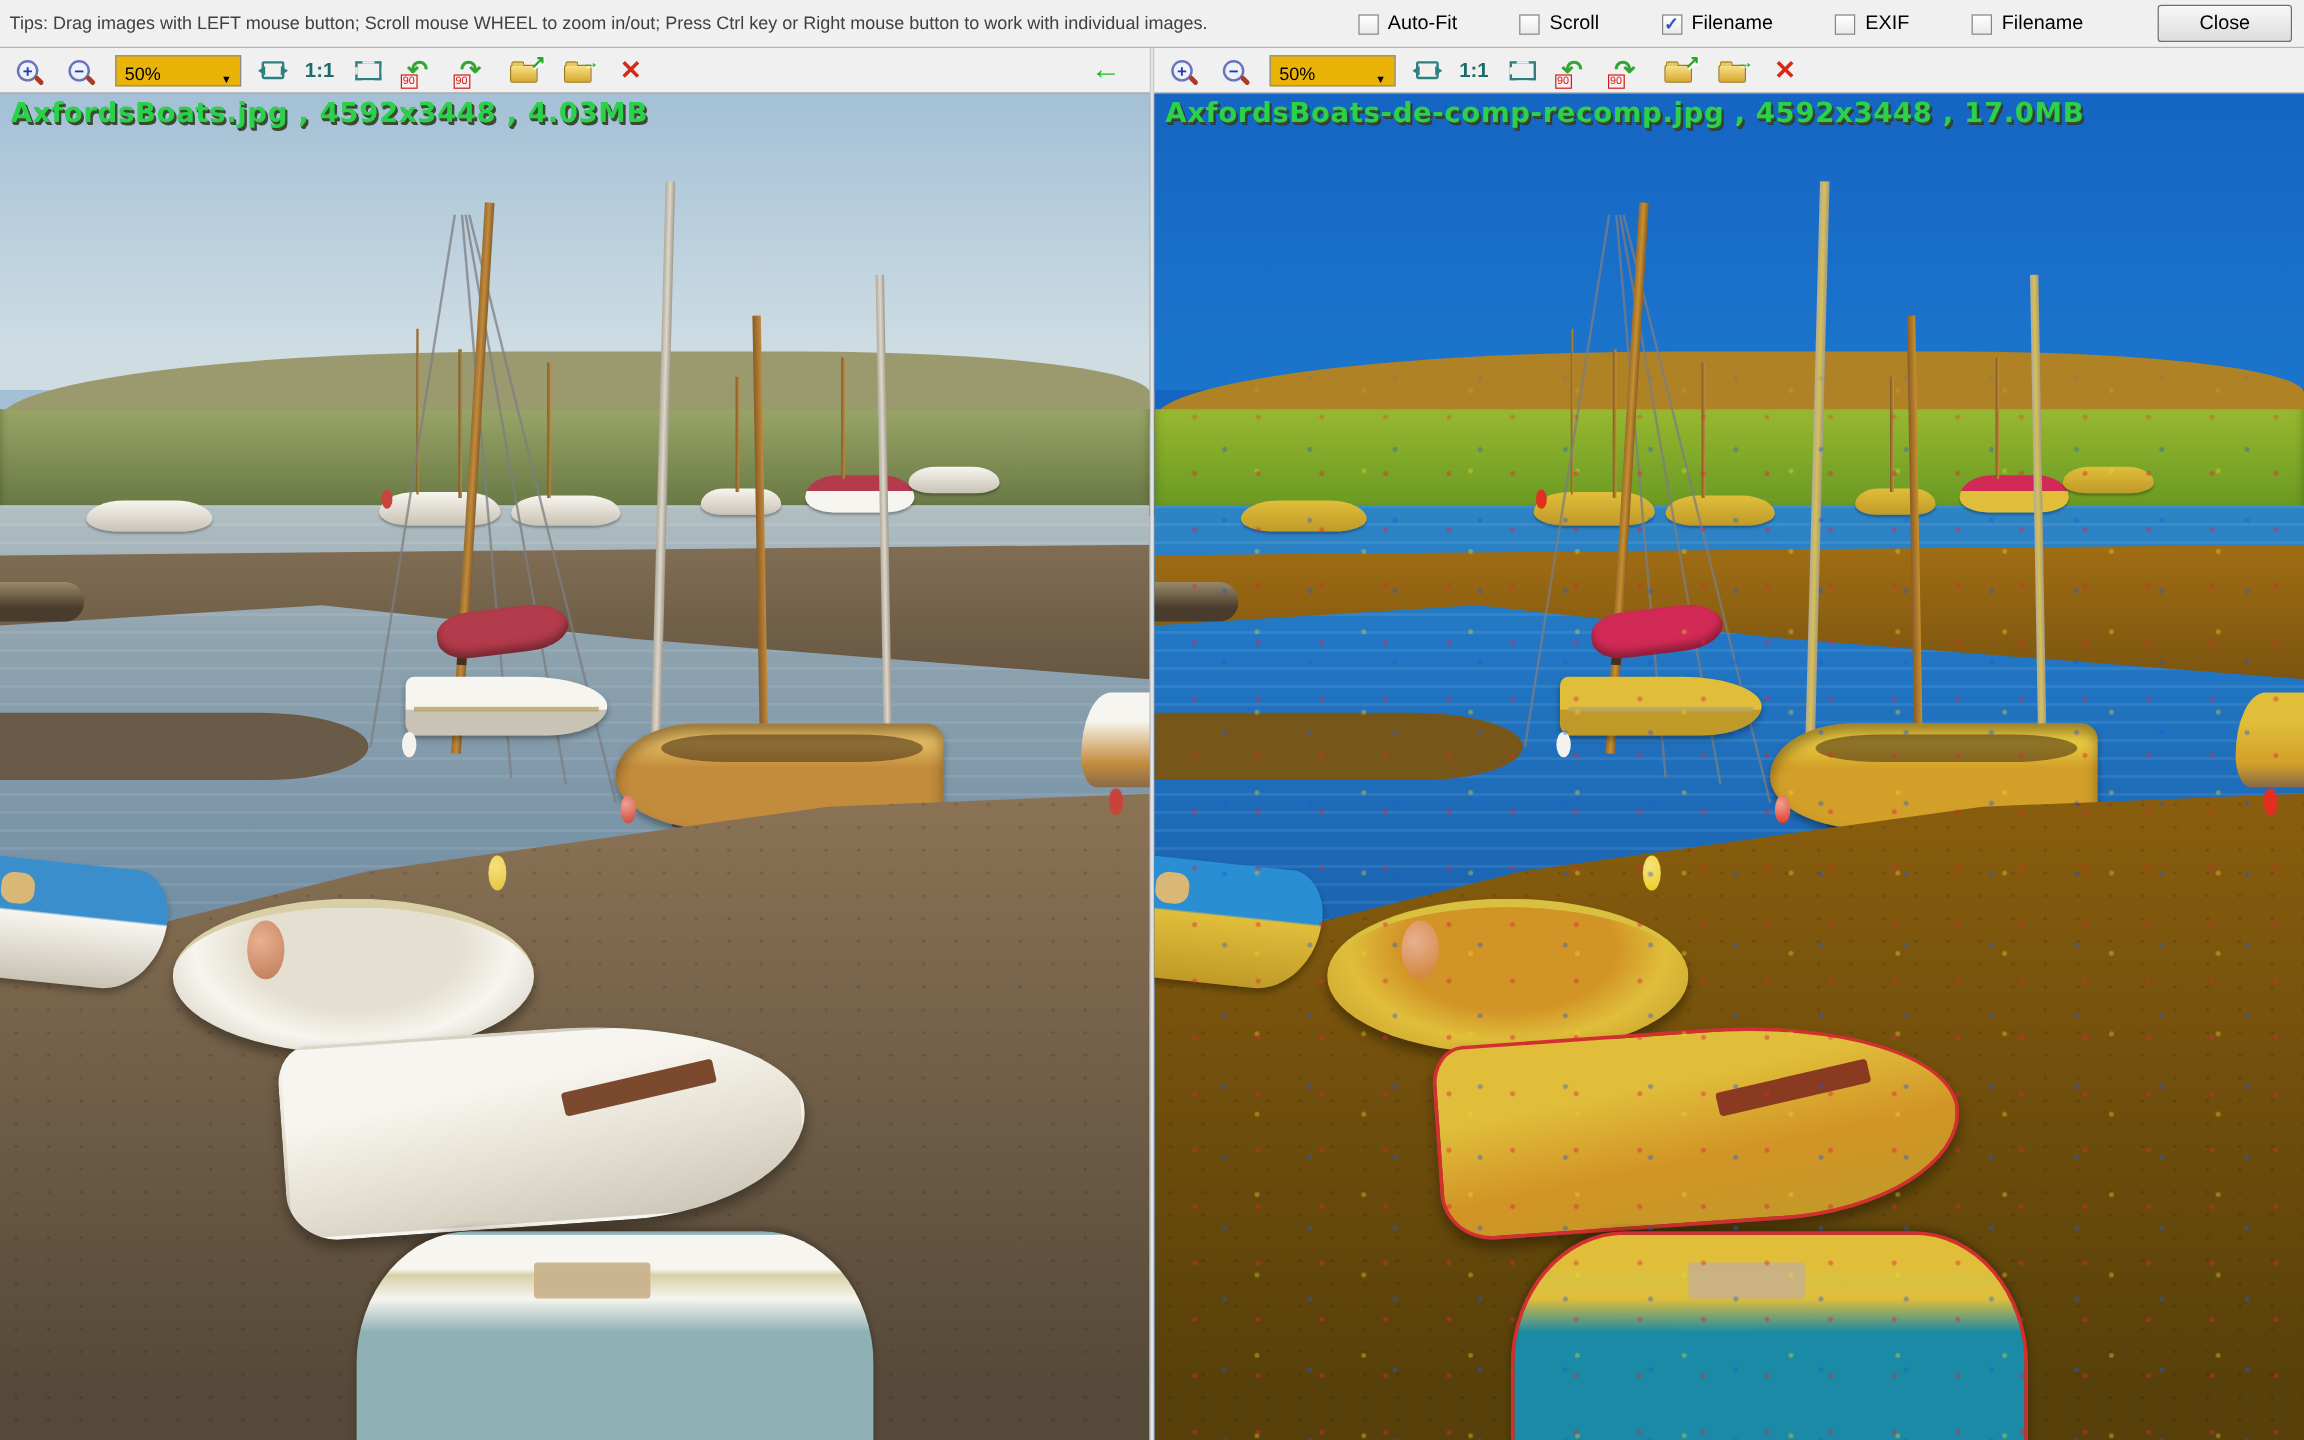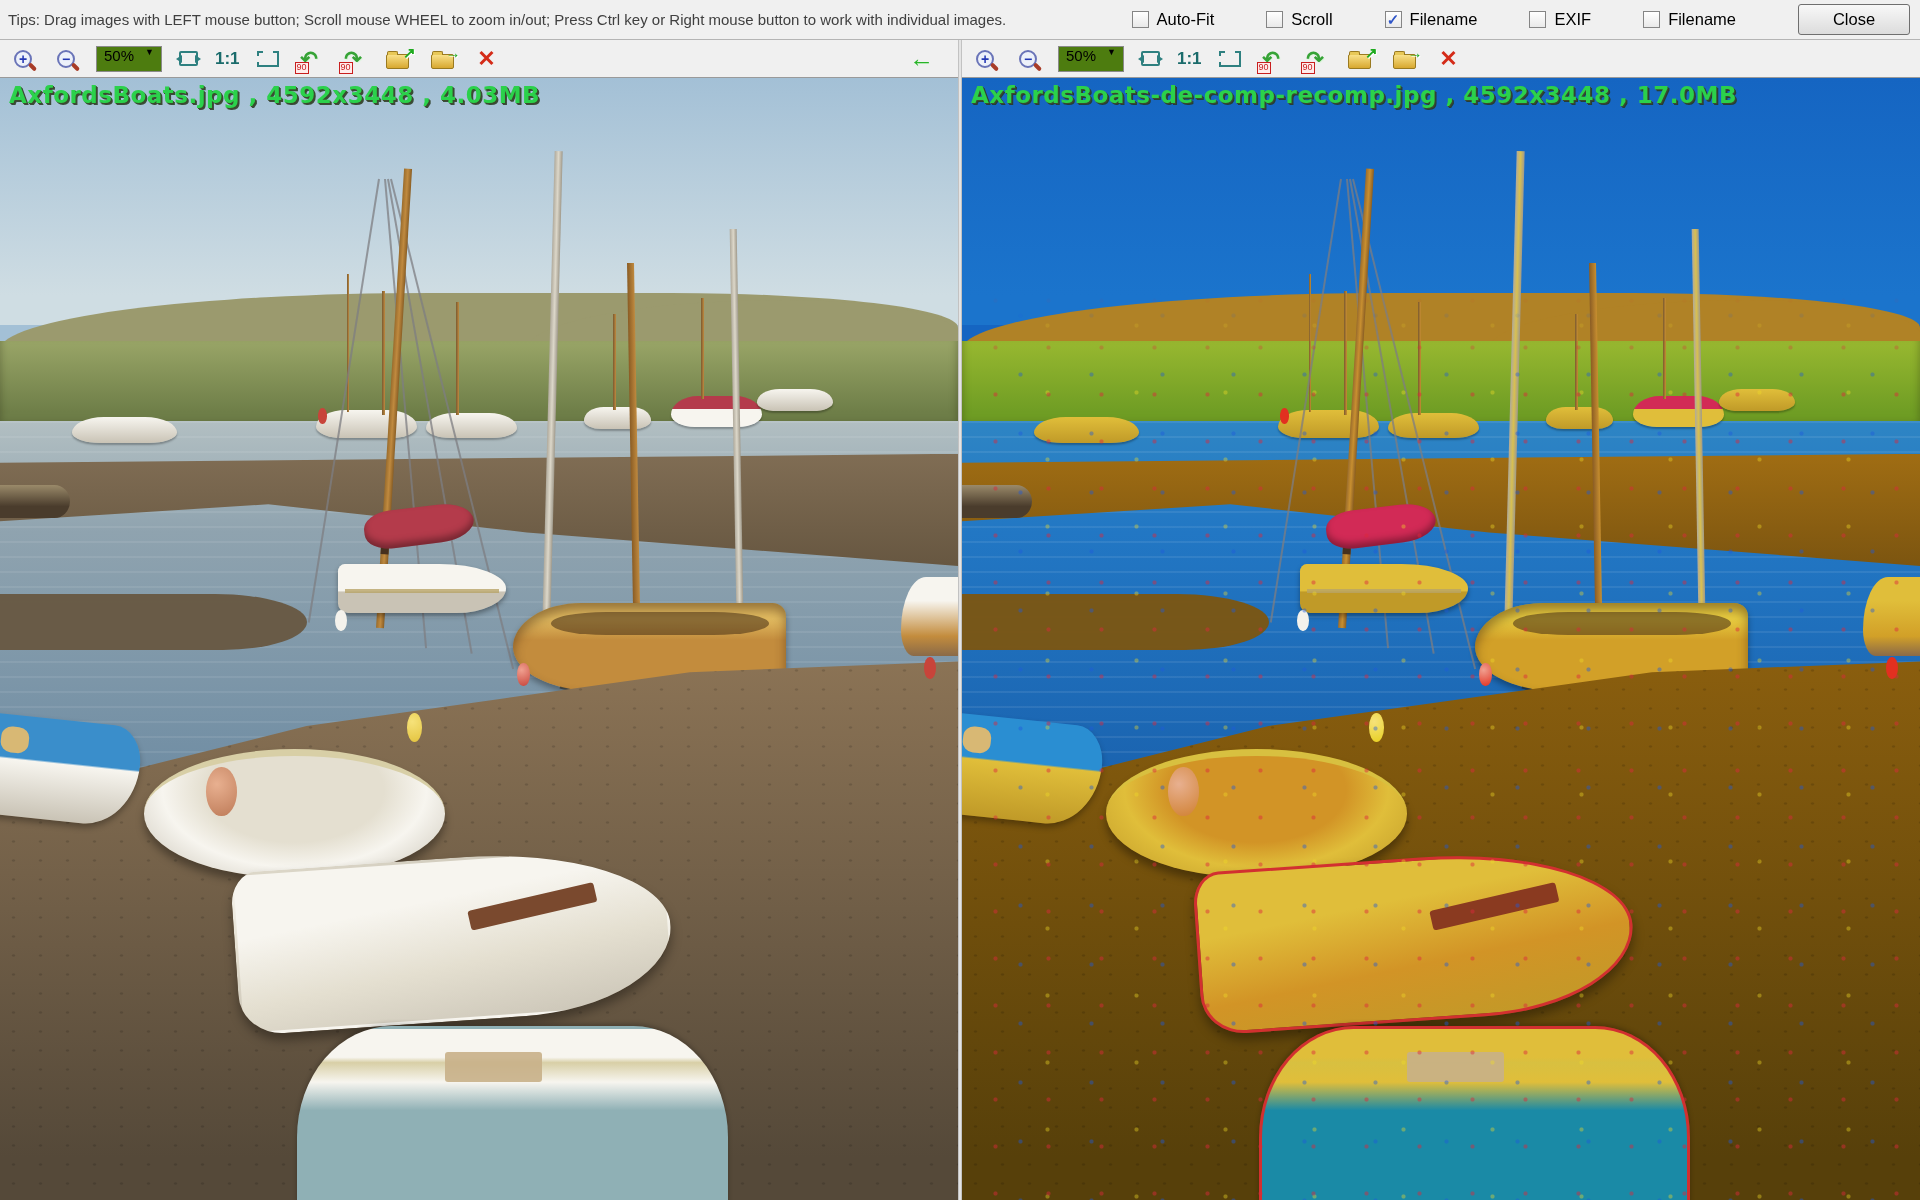--- a/index.html
+++ b/index.html
@@ -4,21 +4,21 @@
 <style>
   html,body{margin:0;padding:0;width:1920px;height:1200px;overflow:hidden;
     font-family:"Liberation Sans",sans-serif;background:#f0f0f0;}
   *{box-sizing:border-box}
 
   
   .topbar{height:40px;background:#f0f0f0;border-bottom:1px solid #b4b4b4;
     display:flex;align-items:center;padding:0 10px 0 8px;}
   .tips{font-size:15px;color:#404040;white-space:nowrap}
   .toggles{display:flex;margin-left:auto;gap:52px;align-items:center;margin-right:62px}
-  .toggle{display:flex;align-items:center;gap:8px;font-size:16.5px;color:#000;cursor:default}
+  .toggle{display:flex;align-items:flex-end;gap:8px;font-size:16.5px;color:#000;cursor:default}
   .chk{width:17px;height:17px;border:1px solid #858585;background:linear-gradient(#ffffff,#e9e9e9);
     color:#2f55c8;font-weight:bold;font-size:15px;display:flex;align-items:center;justify-content:center;line-height:1}
   .btn-close{width:112px;height:31px;font-size:16.5px;font-family:inherit;color:#000;
     border:1px solid #6f6f6f;border-radius:3px;background:linear-gradient(#f8f8f8,#dcdcdc)}
 
   
   .compare{display:flex;height:1160px}
   .pane{flex:1 1 0;min-width:0;display:flex;flex-direction:column;position:relative}
   .divider{width:4px;background:#e4e4e4;border-left:1px solid #c2c2c2;border-right:1px solid #c2c2c2}
   .pane-toolbar{height:38px;background:#f0f0f0;border-bottom:1px solid #9a9a9a;
@@ -27,22 +27,22 @@
 
   
   .tb{background:transparent;border:none;padding:0;display:inline-flex;align-items:center;
     justify-content:center;cursor:pointer;font-family:inherit}
   .mag{position:relative;width:26px;height:26px}
   .mag .lens{width:18px;height:18px;border:2px solid #6a74b8;border-radius:50%;
     background:#edf1fa;display:flex;align-items:center;justify-content:center;
     color:#2438b4;font-weight:bold;font-size:14px;line-height:1}
   .mag .handle{position:absolute;width:9px;height:4px;background:#a83c28;border-radius:2px;
     right:-1px;bottom:3px;transform:rotate(45deg)}
-  .combo{width:66px;height:26px;background:#4d7c0f;border:1px solid #8a8a8a;display:flex;
-    align-items:flex-start;padding:0 7px;font-size:15px;color:#000;cursor:pointer}
+  .combo{width:105px;height:26px;background:#eab308;border:1px solid #8a8a8a;display:flex;
+    align-items:flex-end;padding:0 7px;font-size:15px;color:#000;cursor:pointer}
   .combo .caret{margin-left:auto;font-size:9px;color:#000}
   .fit-box{width:19px;height:15px;border:2px solid #2e8080;border-radius:2px;position:relative;display:block}
   .fit-box::before,.fit-box::after{content:"";position:absolute;top:50%;transform:translateY(-50%);
     border:4px solid transparent}
   .fit-box::before{left:-9px;border-right:6px solid #2e8080}
   .fit-box::after{right:-9px;border-left:6px solid #2e8080}
   .oto{color:#1a6b6b;font-weight:bold;font-size:17px}
   .sel-box{width:22px;height:16px;border:2px solid #2e8080;position:relative;display:block}
   .sel-box .cover-h{position:absolute;left:4px;right:4px;top:-2px;height:2px;background:#f0f0f0;
     box-shadow:0 16px 0 #f0f0f0}

